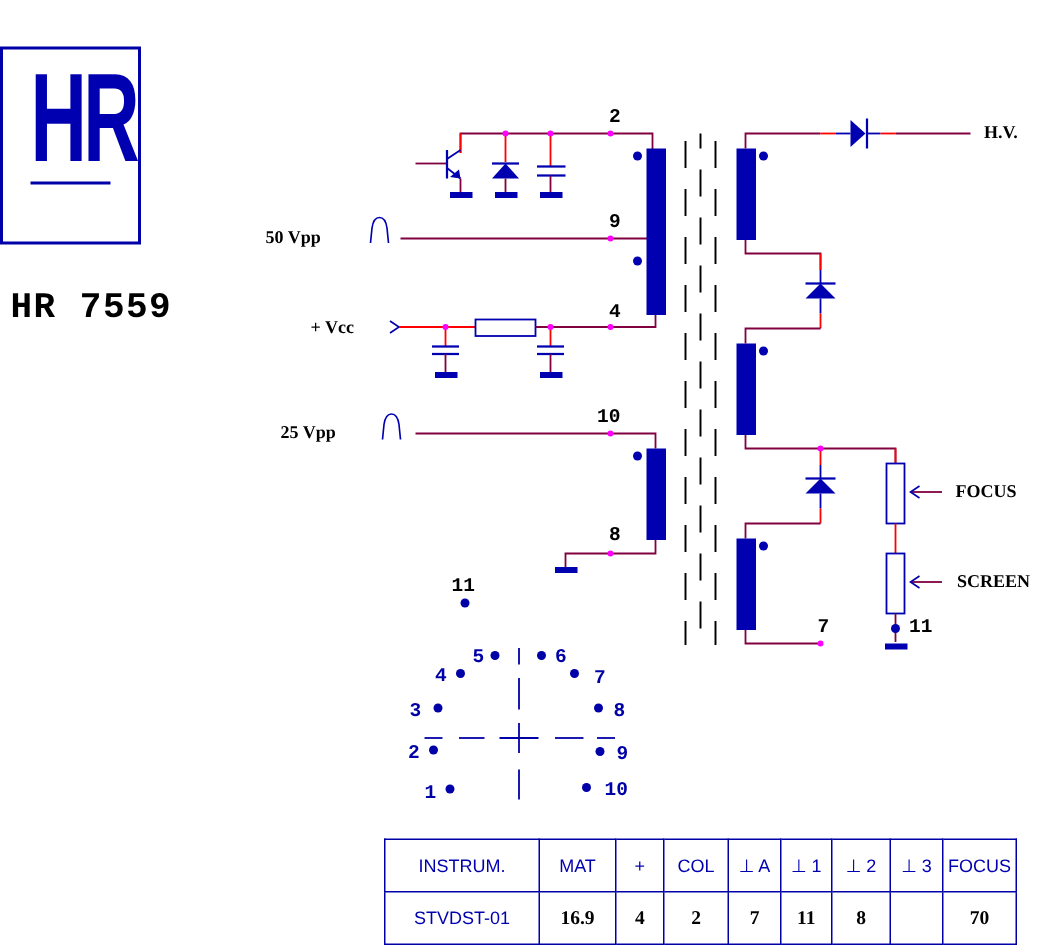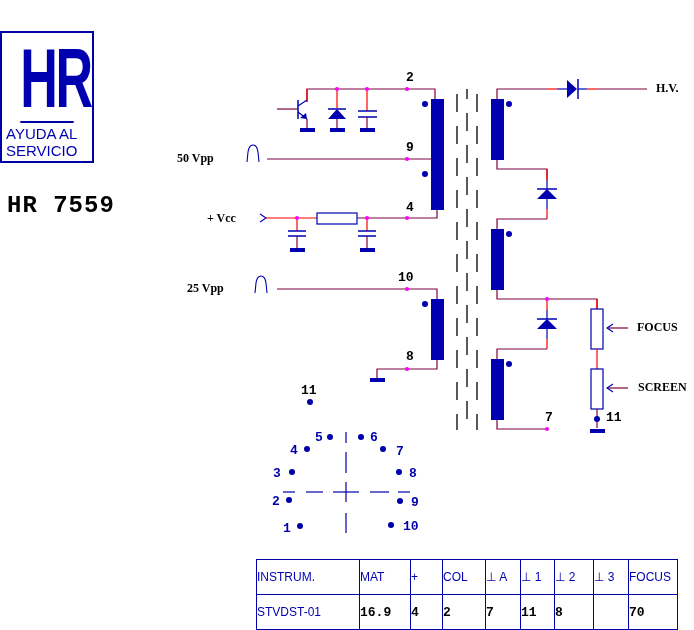--- a/index.html
+++ b/index.html
@@ -6,34 +6,30 @@
   body { width: 694px; height: 630px; position: relative; overflow: hidden; font-family: "Liberation Sans", sans-serif; }
   .logo { position: absolute; left: 0; top: 0; width: 94px; height: 132px; border: 2px solid #0000a8; box-sizing: border-box; background: #fff; margin-top: 31px; }
   .logo-hr { position: absolute; left: 2px; top: 2px; width: 86px; height: 86px; border-bottom: 2px solid #0000a8; color: #0000b0; font-family: "Liberation Sans", sans-serif; font-weight: bold; font-size: 84px; line-height: 86px; text-align: center; letter-spacing: -4px; transform: scaleX(0.62); transform-origin: center; }
   .logo-sub { position: absolute; left: 4px; top: 92px; width: 86px; color: #0000b0; font-size: 15px; line-height: 17px; }
   .model { position: absolute; left: 7px; top: 168px; font-family: "Liberation Mono", monospace; font-weight: bold; font-size: 24px; color: #000; letter-spacing: 1px; margin-top: 24px; }
   svg.schem { position: absolute; left: 0; top: 0; }
   .lbl { font-family: "Liberation Serif", serif; font-weight: bold; font-size: 12px; fill: #000; }
   .pinnum { font-family: "Liberation Mono", monospace; font-weight: bold; font-size: 13px; fill: #000; }
   .bpin { font-family: "Liberation Mono", monospace; font-weight: bold; font-size: 13px; fill: #0000a8; }
   table.spec { position: absolute; left: 256px; top: 559px; border-collapse: collapse; }
-  table.spec td { border: 1px solid #0000a8; height: 34px; text-align: left; padding: 0; }
+  table.spec td { border: 1px solid #0000a8; height: 34px; text-align: center; padding: 0; }
   table.spec tr.hdr td { color: #0000b0; font-family: "Liberation Sans", sans-serif; font-size: 12px; }
-  table.spec tr.val td { font-family: Liberation Mono, monospace; font-weight: bold; font-size: 13px; color: #000; }
+  table.spec tr.val td { font-family: Liberation Serif, serif; font-weight: bold; font-size: 13px; color: #000; }
   table.spec tr.val td.inst { color: #0000b0; font-family: Liberation Sans, sans-serif; font-weight: normal; font-size: 12px; }
 </style>
 </head>
 <body>
 
 <div class="logo">
   <div class="logo-hr">HR</div>
-  <div class="logo-sub">
-    <div>AYUDA AL</div>
-    <div>SERVICIO</div>
-  </div>
 </div>
 
 <div class="model">HR 7559</div>
 
 <svg class="schem" width="694" height="630" viewBox="0 0 694 630">
 
   <g>
     <polyline points="307,102 307,89 435,89 435,100" fill="none" stroke="#800040" stroke-width="1.2"></polyline>
     <line x1="307" y1="89" x2="307" y2="102" stroke="#ff0000" stroke-width="1.2"></line>
 

